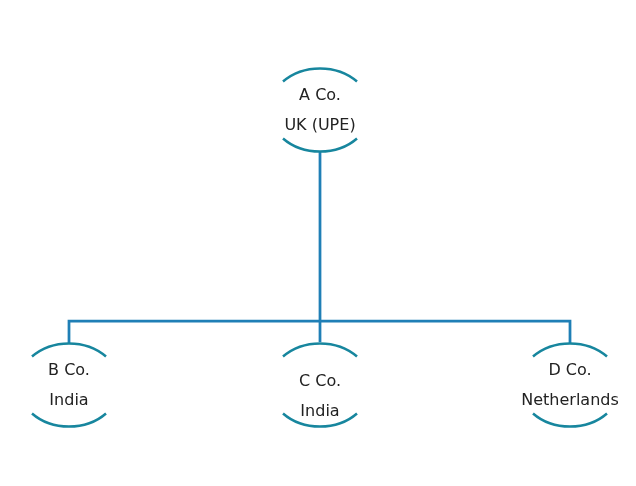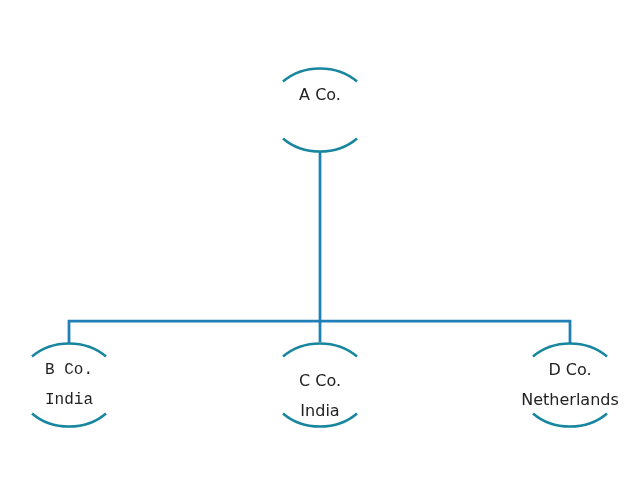--- a/index.html
+++ b/index.html
@@ -68,23 +68,24 @@
     </g>
 
     <g>
       <path class="arc" d="M533 356.5 A51 42 0 0 1 607 356.5" stroke="#17869E"></path>
       <path class="arc" d="M533 413.5 A51 42 0 0 0 607 413.5" stroke="#17869E"></path>
     </g>
   </svg>
 
   <div class="node-label" style="left:250px; top:80px;">
     <div>A Co.</div>
+    <div>UK (UPE)</div>
   </div>
 
-  <div class="node-label" style="left:-1px; top:355px;font-family:Liberation Mono, monospace;">
+  <div class="node-label" style="left:-1px; top:355px;">
     <div>B Co.</div>
     <div>India</div>
   </div>
 
   <div class="node-label" style="left:250px; top:366px;">
     <div>C Co.</div>
     <div>India</div>
   </div>
 
   <div class="node-label" style="left:500px; top:355px;">

